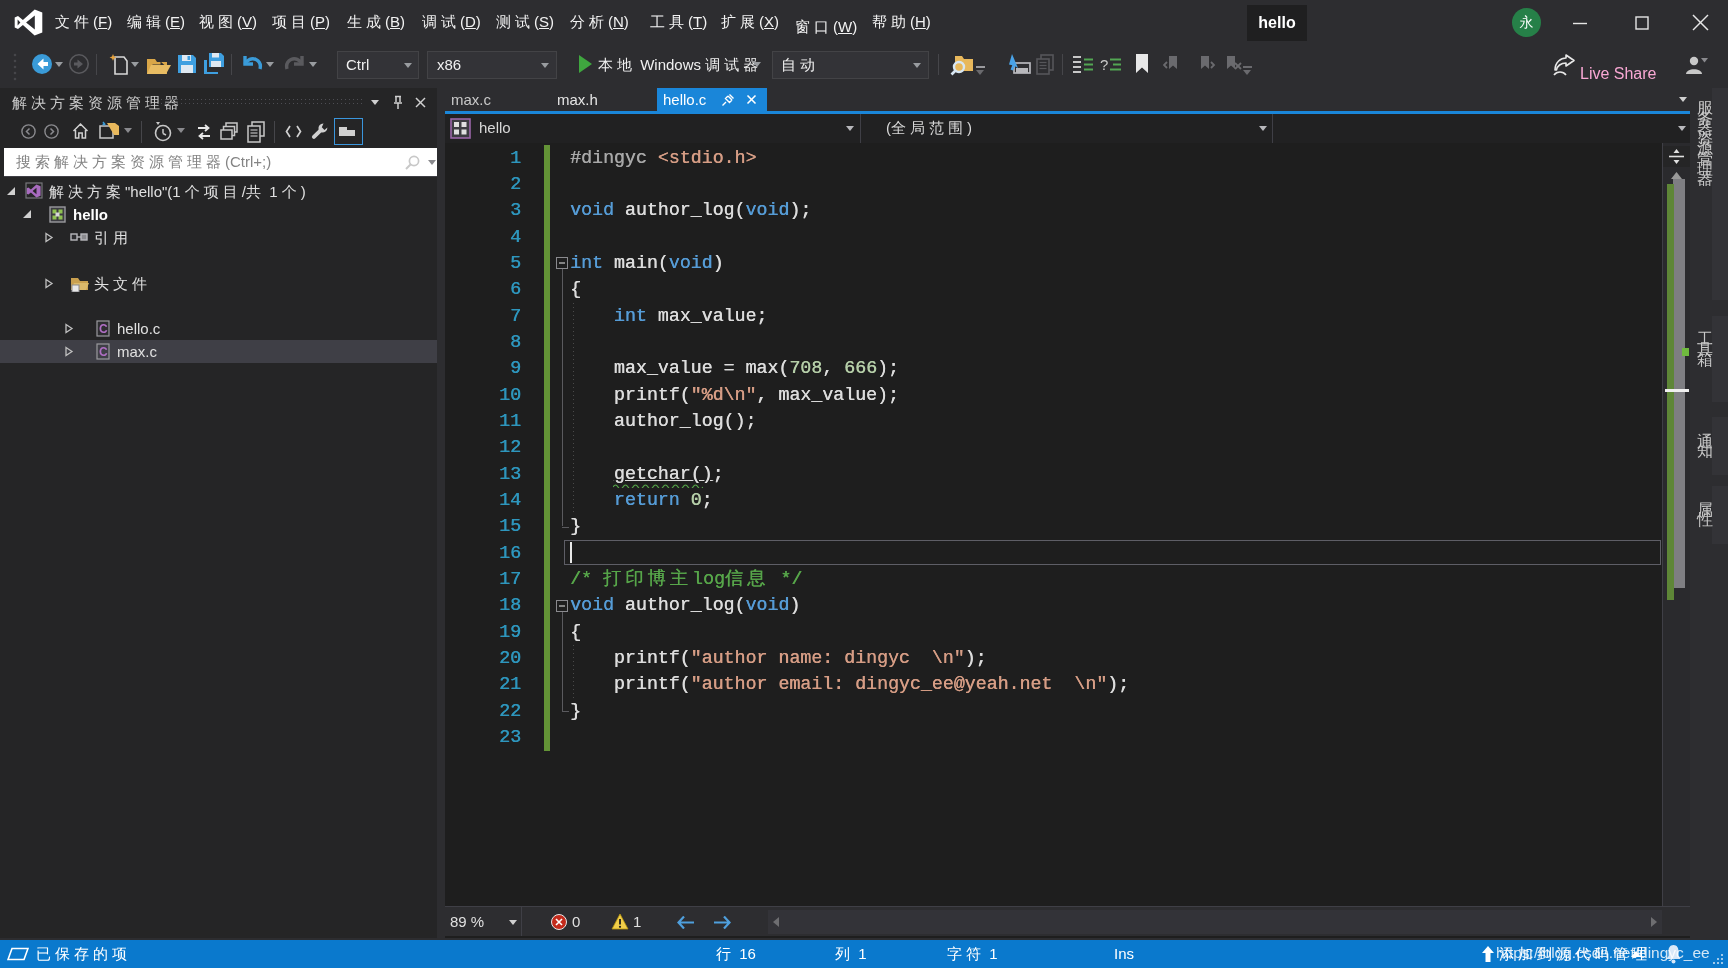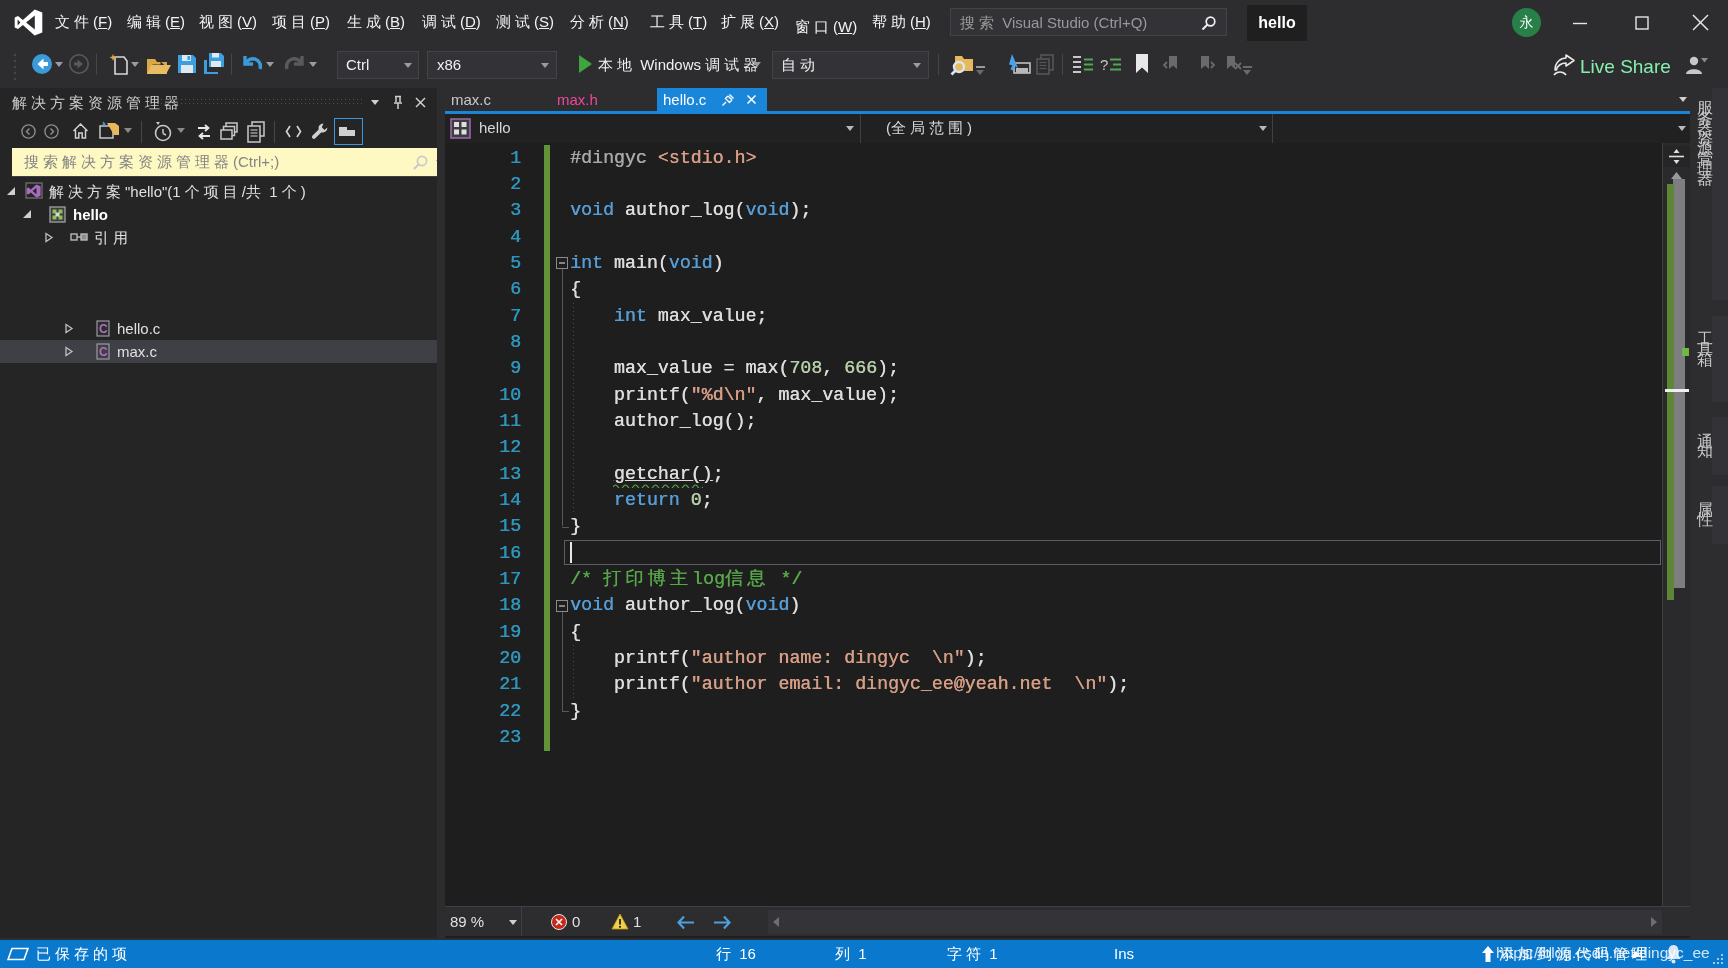--- a/index.html
+++ b/index.html
@@ -25,27 +25,20 @@
 <span class="abs" style="left:272px;top:13px"><span class="cjk">项目</span>(<u>P</u>)</span>
 <span class="abs" style="left:347px;top:13px"><span class="cjk">生成</span>(<u>B</u>)</span>
 <span class="abs" style="left:422px;top:13px"><span class="cjk">调试</span>(<u>D</u>)</span>
 <span class="abs" style="left:496px;top:13px"><span class="cjk">测试</span>(<u>S</u>)</span>
 <span class="abs" style="left:570px;top:13px"><span class="cjk">分析</span>(<u>N</u>)</span>
 <span class="abs" style="left:650px;top:13px"><span class="cjk">工具</span>(<u>T</u>)</span>
 <span class="abs" style="left:721px;top:13px"><span class="cjk">扩展</span>(<u>X</u>)</span>
 <span class="abs" style="left:795px;top:18px"><span class="cjk">窗口</span>(<u>W</u>)</span>
 <span class="abs" style="left:872px;top:13px"><span class="cjk">帮助</span>(<u>H</u>)</span>
   </div>
-  <div class="abs" style="left:950px;top:8px;width:277px;height:28px;background:#333337;border:1px solid #434346;box-sizing:border-box">
-    <span class="abs" style="left:9px;top:5px;font-size:15px;color:#999999"><span class="cjk">搜索</span> Visual Studio (Ctrl+Q)</span>
-    <svg class="abs" style="left:250px;top:6px" width="16" height="16" viewBox="0 0 16 16">
-        <circle cx="9.5" cy="6.5" r="4.3" fill="none" stroke="#f0f0f0" stroke-width="1.7"></circle>
-        <line x1="1.5" y1="14.5" x2="6.5" y2="9.5" stroke="#f0f0f0" stroke-width="2"></line>
-      </svg>
-  </div>
   <div class="abs" style="left:1247px;top:5px;width:60px;height:36px;background:#1f1f20;color:#ffffff;font-weight:bold;font-size:16px;text-align:center;line-height:36px">hello</div>
   <div class="abs" style="left:1512px;top:8px;width:29px;height:29px;border-radius:50%;background:#268048;color:#fff;font-size:14px;text-align:center;line-height:29px">永</div>
   <svg class="abs" style="left:1571px;top:14px" width="18" height="18" viewBox="0 0 18 18">
       <line x1="2" y1="9.5" x2="16" y2="9.5" stroke="#e6e6e6" stroke-width="1.4"></line>
     </svg>
   <svg class="abs" style="left:1633px;top:14px" width="18" height="18" viewBox="0 0 18 18">
       <rect x="3" y="3" width="12" height="12" fill="none" stroke="#e6e6e6" stroke-width="1.4"></rect>
     </svg>
   <svg class="abs" style="left:1691px;top:13px" width="19" height="19" viewBox="0 0 19 19">
       <line x1="2" y1="2" x2="17" y2="17" stroke="#e6e6e6" stroke-width="1.5"></line>
@@ -195,21 +188,21 @@
       <line x1="13" y1="9" x2="19" y2="15" stroke="#6a6a6e" stroke-width="1.8"></line>
       <line x1="19" y1="9" x2="13" y2="15" stroke="#6a6a6e" stroke-width="1.8"></line>
     </svg>
   <div class="abs" style="left:1243px;top:21px;width:9px;height:2px;background:#6a6a6e"></div>
   <div class="caret abs" style="left:1243px;top:25px;border-top-color:#6a6a6e"></div>
   
   <svg class="abs" style="left:1552px;top:9px" width="24" height="22" viewBox="0 0 24 22">
       <path d="M3 16 C3 8, 9 4, 14 4 L14 1 L22 6.5 L14 12 L14 9 C 9 9, 5 12, 4.5 16 Z" fill="none" stroke="#e8e8e8" stroke-width="1.6" stroke-linejoin="round"></path>
       <path d="M2 21 C 5 17, 11 17, 14 21" fill="none" stroke="#e8e8e8" stroke-width="1.6"></path>
     </svg>
-  <span class="abs" style="left:1580px;top:11px;font-size:19px;color:#86efac">Live Share</span>
+  <span class="abs" style="left:1580px;top:20px;font-size:16px;color:#f9a8d4">Live Share</span>
   <svg class="abs" style="left:1684px;top:9px" width="26" height="24" viewBox="0 0 26 24">
       <circle cx="10" cy="7" r="4.2" fill="#c8c8c8"></circle>
       <path d="M2 20 C2 13.5, 18 13.5, 18 20 Z" fill="#c8c8c8"></path>
       <path d="M17 4 l3.5 4.5 L24 4" fill="#8a8a8e"></path>
     </svg>
 </div>
 
 <div class="abs" id="leftpanel" style="left:0;top:88px;width:437px;height:850px;background:#252526">
 
   <div class="abs" style="left:0;top:0;width:437px;height:29px;background:#252526">
@@ -277,21 +270,21 @@
       </svg>
     <svg class="abs" style="left:311px;top:5px" width="19" height="19" viewBox="0 0 19 19">
         <path d="M12.5 1.5 a5 5 0 0 0 -5 6.2 L1.5 13.5 a1.8 1.8 0 0 0 2.8 2.8 L10.2 10.4 a5 5 0 0 0 6.2 -5 L13.5 8 L10.8 5.2 Z" fill="#d0d0d0"></path>
       </svg>
     <div class="abs" style="left:334px;top:1px;width:29px;height:27px;border:1.5px solid #3a96dd;box-sizing:border-box">
       <div class="abs" style="left:4px;top:11px;width:16px;height:6px;background:#d0d0d0"></div>
       <div class="abs" style="left:4px;top:8px;width:8px;height:3px;background:#d0d0d0"></div>
     </div>
   </div>
 
-  <div class="abs" style="left:12px;top:60px;width:437px;height:29px;background:#fef9c3;border-bottom:1px solid #3f3f46;box-sizing:border-box">
+  <div class="abs" style="left:4px;top:60px;width:437px;height:29px;background:#ffffff;border-bottom:1px solid #3f3f46;box-sizing:border-box">
     <span class="abs" style="left:12px;top:5px;font-size:15px;color:#848484"><span class="cjk">搜索解决方案资源管理器</span>(Ctrl+;)</span>
     <svg class="abs" style="left:400px;top:6px" width="17" height="17" viewBox="0 0 17 17">
         <circle cx="10" cy="7" r="4.6" fill="none" stroke="#c8c8c8" stroke-width="1.7"></circle>
         <line x1="2" y1="15" x2="7" y2="10" stroke="#c8c8c8" stroke-width="2"></line>
       </svg>
     <div class="caret abs" style="left:424px;top:12px;border-top-color:#8a8a8e"></div>
   </div>
 
   <div class="abs" id="tree" style="left:0;top:89px;width:437px;height:761px;font-size:15px;color:#e0e0e0">
 
@@ -329,20 +322,31 @@
         </svg>
       <svg class="abs" style="left:70px;top:5px" width="18" height="13" viewBox="0 0 18 13">
           <rect x="1" y="3" width="6" height="6" fill="#2d2d30" stroke="#b8b8bc" stroke-width="1.4"></rect>
           <rect x="11" y="3" width="6" height="6" fill="#8a8a8e" stroke="#b8b8bc" stroke-width="1.4"></rect>
           <line x1="7" y1="6" x2="11" y2="6" stroke="#b8b8bc" stroke-width="1.4"></line>
         </svg>
       <span class="abs cjk" style="left:94px;top:3px">引用</span>
     </div>
 
 
+    <div class="abs" style="left:0;top:94.5px;width:437px;height:23px">
+      <svg class="abs" style="left:44px;top:6px" width="10" height="11" viewBox="0 0 10 11">
+          <path d="M2 1.5 L8 5.5 L2 9.5 Z" fill="none" stroke="#c0c0c0" stroke-width="1.3"></path>
+        </svg>
+      <svg class="abs" style="left:70px;top:3px" width="19" height="17" viewBox="0 0 19 17">
+          <path d="M1 15 L1 3 L8 3 L10 6 L18 6 L18 15 Z" fill="#c9a04f"></path>
+          <path d="M1 15 L4 8 L19 8 L16 15 Z" fill="#dbb96a"></path>
+          <rect x="2" y="10" width="7" height="7" fill="#e8e8e8" stroke="#8a8a8e" stroke-width="1"></rect>
+        </svg>
+      <span class="abs cjk" style="left:94px;top:3px">头文件</span>
+    </div>
 
 
     <div class="abs" style="left:0;top:140px;width:437px;height:23px">
       <svg class="abs" style="left:64px;top:6px" width="10" height="11" viewBox="0 0 10 11">
           <path d="M2 1.5 L8 5.5 L2 9.5 Z" fill="none" stroke="#c0c0c0" stroke-width="1.3"></path>
         </svg>
       <svg class="abs" style="left:96px;top:3px" width="14" height="17" viewBox="0 0 14 17">
           <rect x="1" y="1" width="12" height="15" fill="#2d2d30" stroke="#9a9a9e" stroke-width="1.2"></rect>
           <text x="3" y="13" font-size="12" font-weight="bold" fill="#b06fc4" font-family="Liberation Sans">C</text>
         </svg>
@@ -362,21 +366,21 @@
 
   </div>
 </div>
 
 <div class="abs" style="left:437px;top:88px;width:8px;height:850px;background:#2d2d30"></div>
 
 <div class="abs" id="editor" style="left:445px;top:88px;width:1245px;height:850px;background:#1e1e1e">
 
   <div class="abs" style="left:0;top:0;width:1245px;height:23px;background:#2d2d30;font-size:15px">
     <span class="abs" style="left:6px;top:3px;color:#c8c8c8">max.c</span>
-    <span class="abs" style="left:112px;top:3px;color:#ec4899">max.h</span>
+    <span class="abs" style="left:112px;top:3px;color:#e5e5e5">max.h</span>
     <div class="abs" style="left:212px;top:0;width:110px;height:23px;background:#1a86d9;color:#ffffff">
       <span class="abs" style="left:6px;top:3px">hello.c</span>
       <svg class="abs" style="left:64px;top:5px" width="14" height="14" viewBox="0 0 14 14">
           <g stroke="#ffffff" stroke-width="1.4" fill="none">
             <path d="M8.5 1.5 L12.5 5.5 M7 3 L11 7 M7 3 L4.5 5.5 L8.5 9.5 L11 7 M5 9 L1.5 12.5"></path>
           </g>
         </svg>
       <svg class="abs" style="left:88px;top:5px" width="13" height="13" viewBox="0 0 13 13">
           <line x1="2.5" y1="2.5" x2="10.5" y2="10.5" stroke="#ffffff" stroke-width="1.6"></line>
           <line x1="10.5" y1="2.5" x2="2.5" y2="10.5" stroke="#ffffff" stroke-width="1.6"></line>

